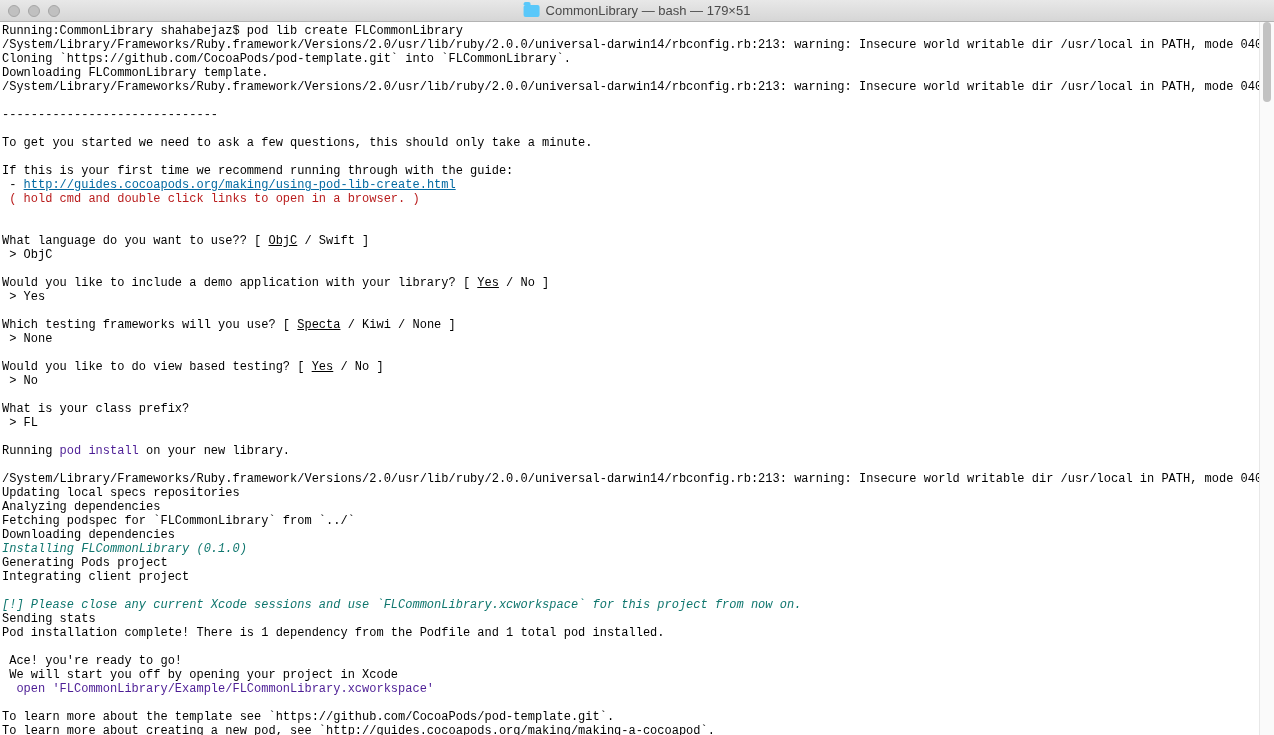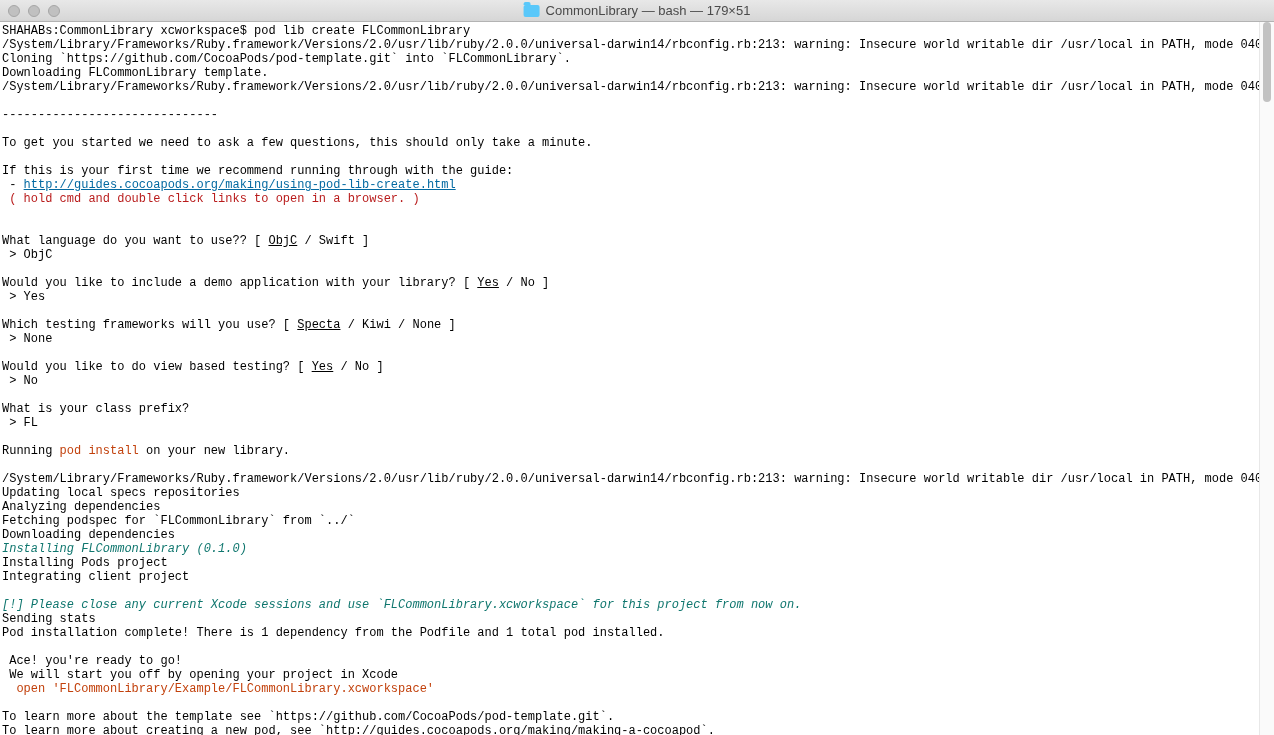--- a/index.html
+++ b/index.html
@@ -84,39 +84,39 @@
       left: 3px;
       right: 3px;
       height: 80px;
       background: #c2c2c2;
       border-radius: 5px;
     }
     .link { color: #0369a1; text-decoration: underline; cursor: pointer; }
     .hint { color: #b91c1c; }
     .underline { text-decoration: underline; }
     .green { color: #0f766e; font-style: italic; }
-    .magenta { color: #c2410c; }
+    .magenta { color: #4c1d95; }
     .prompt-answer { color: #000; }
   </style>
 </head>
 <body>
 
 <div class="titlebar">
   <div class="window-controls">
     <div class="window-btn"></div>
     <div class="window-btn"></div>
     <div class="window-btn"></div>
   </div>
   <div class="title-center">
     <span class="folder-icon"></span>
     <span>CommonLibrary — bash — 179×51</span>
   </div>
 </div>
 
-<div class="terminal-area"><span>SHAHABs:CommonLibrary xcworkspace$ </span><span>pod lib create FLCommonLibrary</span>
+<div class="terminal-area"><span>Running:CommonLibrary shahabejaz$ </span><span>pod lib create FLCommonLibrary</span>
 <span>/System/Library/Frameworks/Ruby.framework/Versions/2.0/usr/lib/ruby/2.0.0/universal-darwin14/rbconfig.rb:213: warning: Insecure world writable dir /usr/local in PATH, mode 040777</span>
 <span>Cloning `https://github.com/CocoaPods/pod-template.git` into `FLCommonLibrary`.</span>
 <span>Downloading FLCommonLibrary template.</span>
 <span>/System/Library/Frameworks/Ruby.framework/Versions/2.0/usr/lib/ruby/2.0.0/universal-darwin14/rbconfig.rb:213: warning: Insecure world writable dir /usr/local in PATH, mode 040777</span>
 
 <span>------------------------------</span>
 
 <span>To get you started we need to ask a few questions, this should only take a minute.</span>
 
 <span>If this is your first time we recommend running through with the guide: </span>
@@ -140,21 +140,21 @@
 <span class="prompt-answer"> &gt; FL</span>
 
 <span>Running </span><span class="magenta">pod install</span><span> on your new library.</span>
 
 <span>/System/Library/Frameworks/Ruby.framework/Versions/2.0/usr/lib/ruby/2.0.0/universal-darwin14/rbconfig.rb:213: warning: Insecure world writable dir /usr/local in PATH, mode 040777</span>
 <span>Updating local specs repositories</span>
 <span>Analyzing dependencies</span>
 <span>Fetching podspec for `FLCommonLibrary` from `../`</span>
 <span>Downloading dependencies</span>
 <span class="green">Installing FLCommonLibrary (0.1.0)</span>
-<span>Installing Pods project</span>
+<span>Generating Pods project</span>
 <span>Integrating client project</span>
 
 <span class="green">[!] Please close any current Xcode sessions and use `FLCommonLibrary.xcworkspace` for this project from now on.</span>
 <span>Sending stats</span>
 <span>Pod installation complete! There is 1 dependency from the Podfile and 1 total pod installed.</span>
 
 <span> Ace! you're ready to go!</span>
 <span> We will start you off by opening your project in Xcode</span>
 <span class="magenta">  open 'FLCommonLibrary/Example/FLCommonLibrary.xcworkspace'</span>
 

